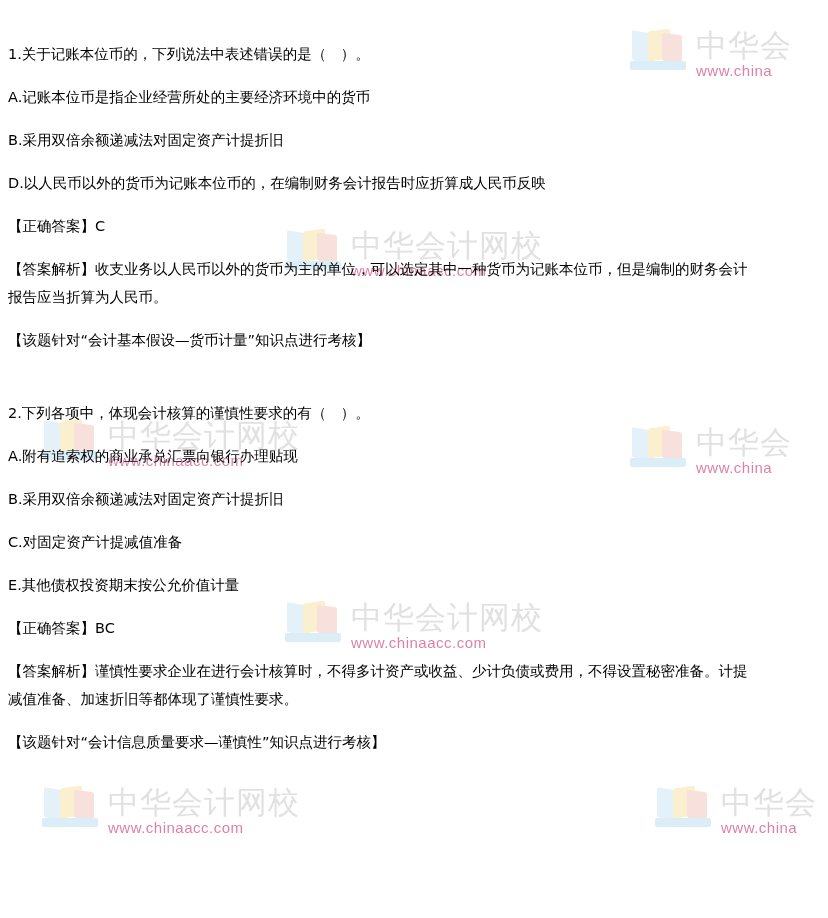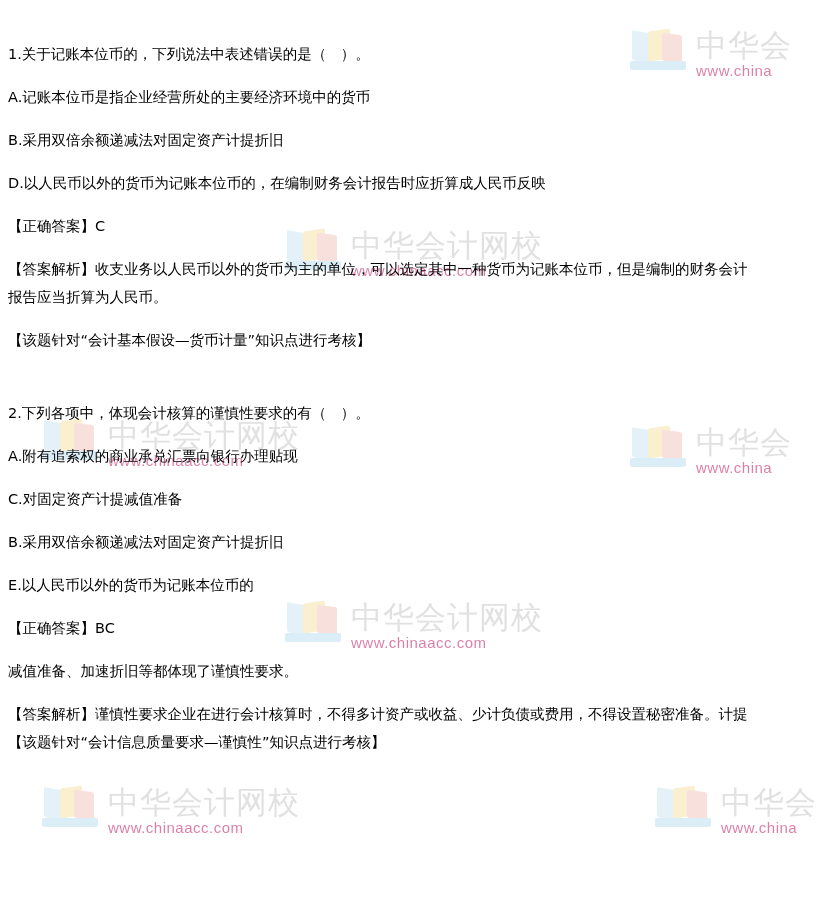--- a/index.html
+++ b/index.html
@@ -229,26 +229,26 @@
 
     <div class="line tight">【答案解析】收支业务以人民币以外的货币为主的单位，可以选定其中一种货币为记账本位币，但是编制的财务会计</div>
     <div class="line">报告应当折算为人民币。</div>
 
     <div class="line">【该题针对“会计基本假设—货币计量”知识点进行考核】</div>
 
     <div class="gap-block"></div>
 
     <div class="line">2.下列各项中，体现会计核算的谨慎性要求的有（　）。</div>
     <div class="line">A.附有追索权的商业承兑汇票向银行办理贴现</div>
+    <div class="line">B.采用双倍余额递减法对固定资产计提折旧</div>
     <div class="line">C.对固定资产计提减值准备</div>
-    <div class="line">B.采用双倍余额递减法对固定资产计提折旧</div>
-    <div class="line">E.以人民币以外的货币为记账本位币的</div>
+    <div class="line">E.其他债权投资期末按公允价值计量</div>
 
     <div class="line"><span>【正确答案】</span><span>BC</span></div>
 
+    <div class="line tight">【答案解析】谨慎性要求企业在进行会计核算时，不得多计资产或收益、少计负债或费用，不得设置秘密准备。计提</div>
     <div class="line">减值准备、加速折旧等都体现了谨慎性要求。</div>
-    <div class="line tight">【答案解析】谨慎性要求企业在进行会计核算时，不得多计资产或收益、少计负债或费用，不得设置秘密准备。计提</div>
 
     <div class="line">【该题针对“会计信息质量要求—谨慎性”知识点进行考核】</div>
 
   </div>
 
 </div>
 
 </body></html>

